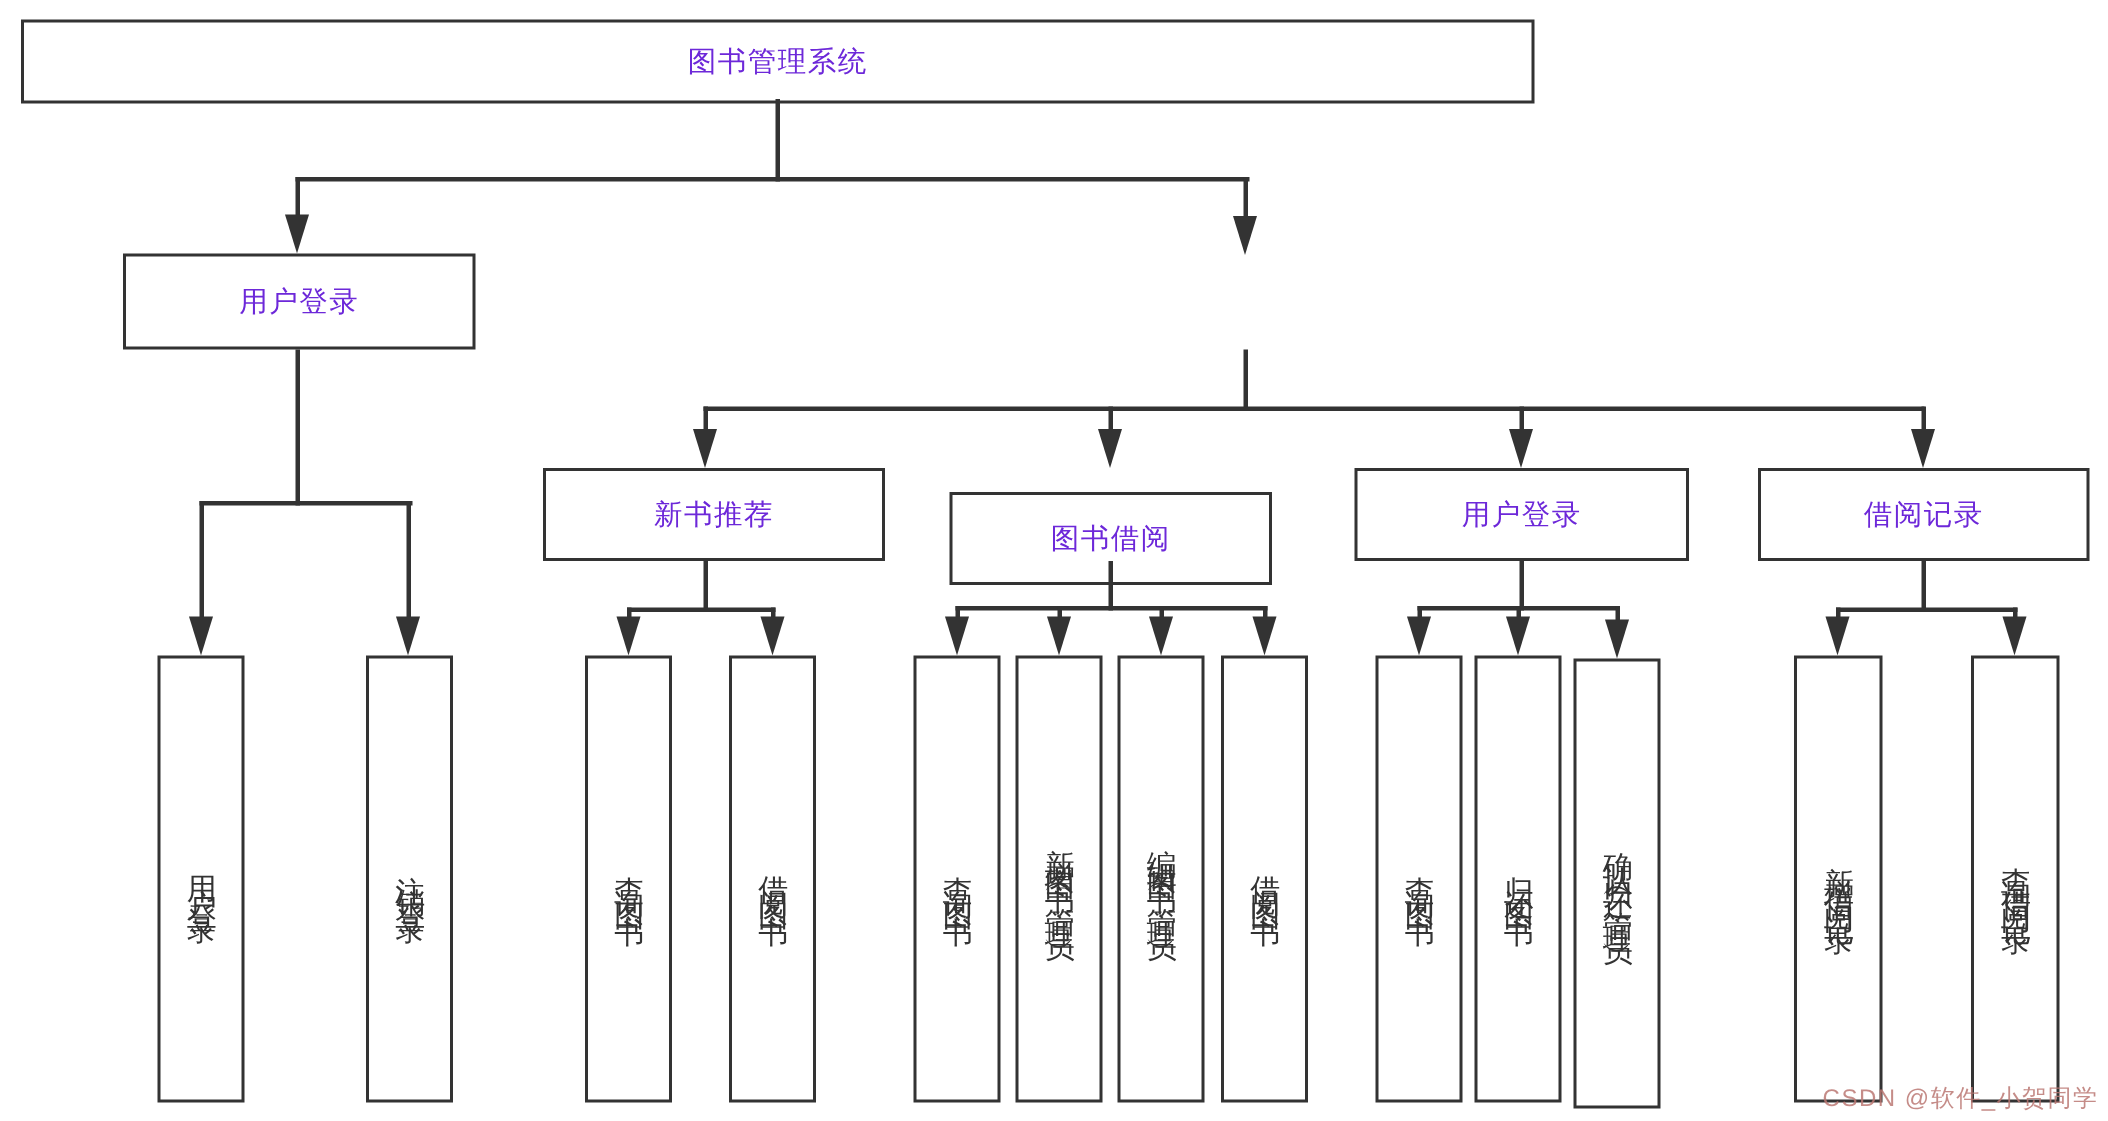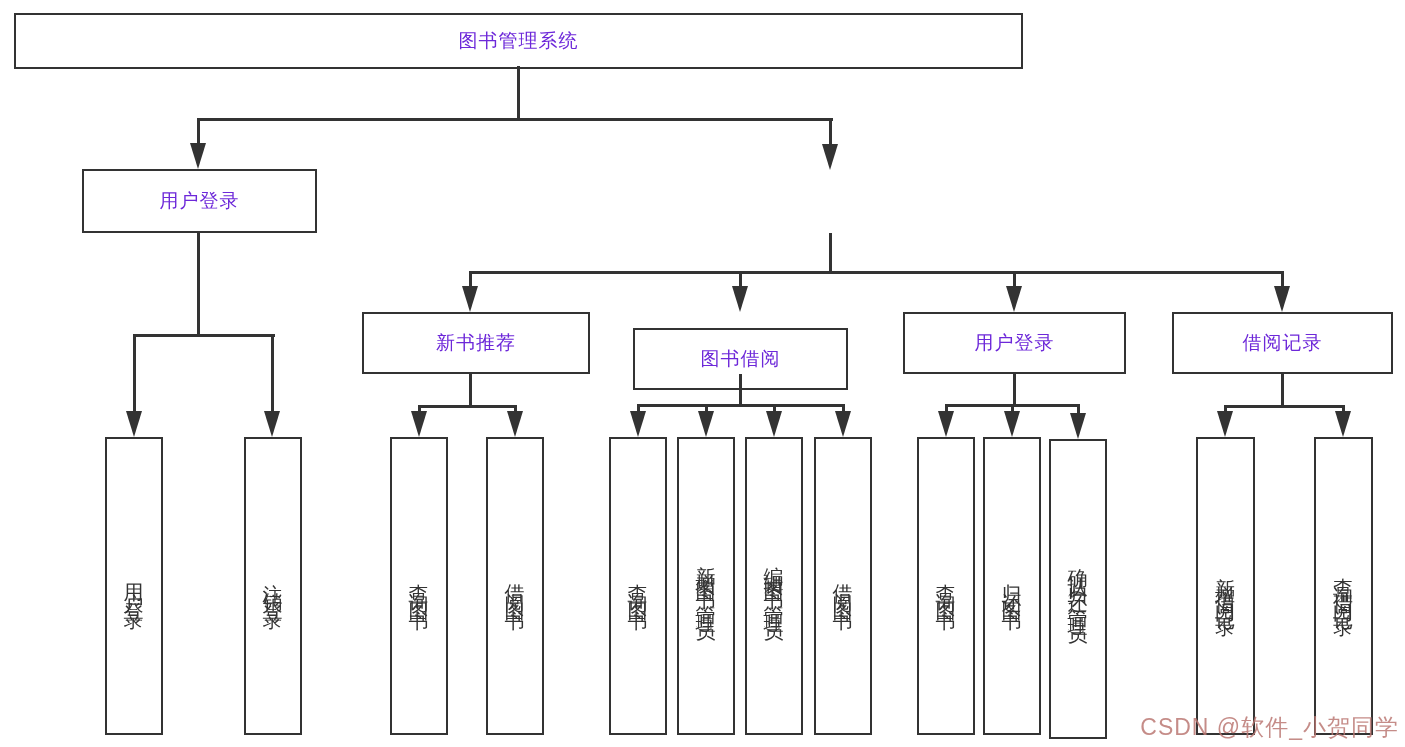--- a/index.html
+++ b/index.html
@@ -45,21 +45,21 @@
   .arrowhead{
     position:absolute;
     width:0;height:0;
     border-left:8px solid transparent;
     border-right:8px solid transparent;
     border-top:26px solid #333333;
   }
   .watermark{
     position:absolute;
     right:6px;bottom:4px;
-    font-size:23px;
+    font-size:16px;
     color:rgba(187,120,115,0.85);
     letter-spacing:1px;
     white-space:nowrap;
   }
 </style>
 </head>
 <body>
 
 <div id="canvas">
 

